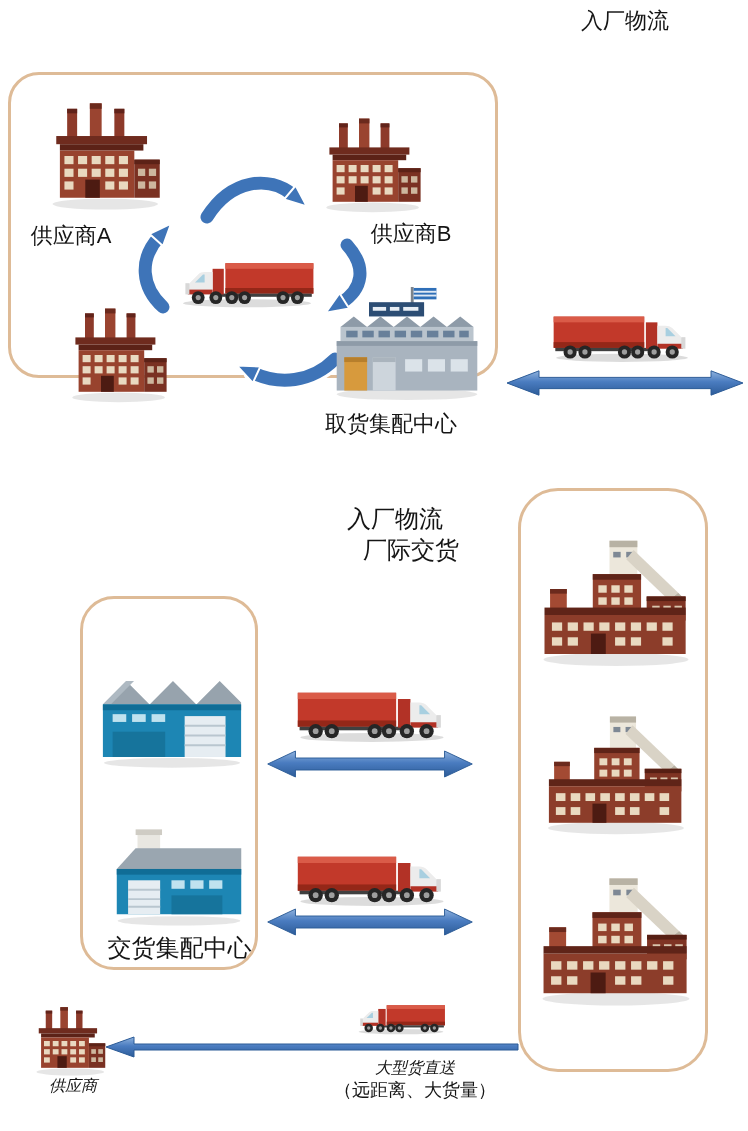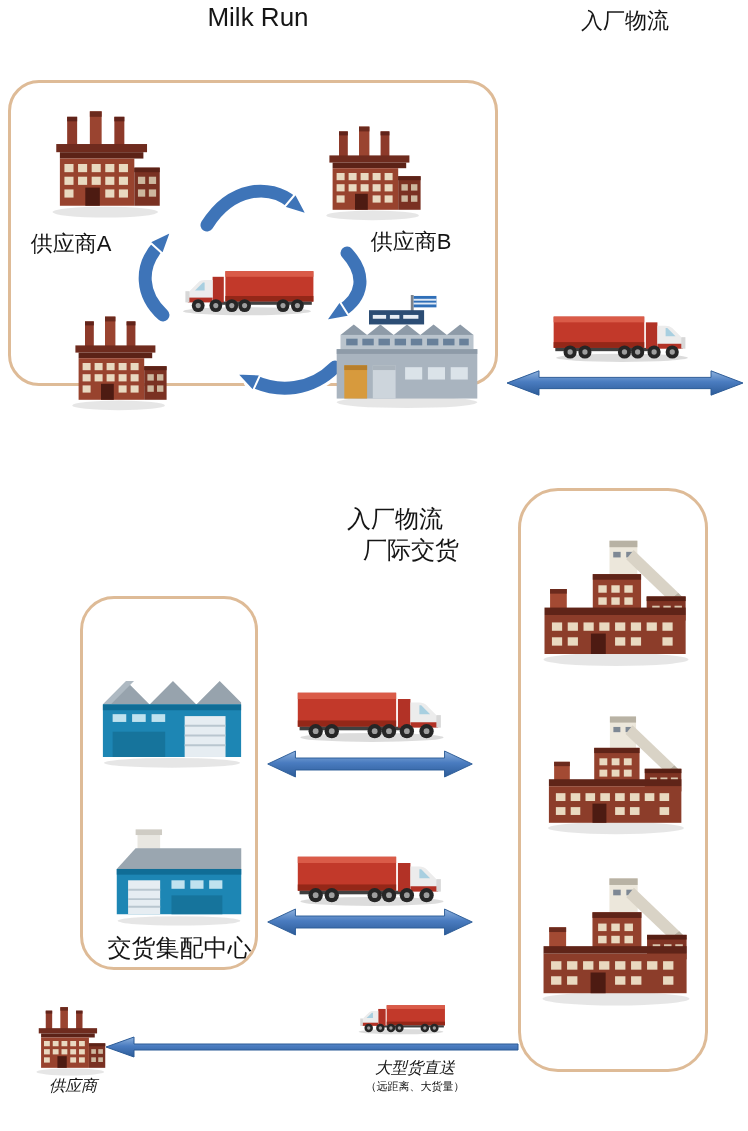--- a/index.html
+++ b/index.html
@@ -4,21 +4,21 @@
 <style>
   html,body{margin:0;padding:0;background:#fff;}
   .canvas{position:relative;width:748px;height:1131px;background:#fff;overflow:hidden;
           font-family:"Liberation Sans","DejaVu Sans",sans-serif;color:#151515;}
   .abs{position:absolute;}
   .txt{position:absolute;text-align:center;line-height:1.2;white-space:nowrap;}
   .s26{font-size:26px;}
   .s24{font-size:24px;}
   .s22{font-size:22px;}
   .s16{font-size:16px;font-style:italic;}
-  .s14{font-size:11px;}
+  .s14{font-size:18px;}
   .box{position:absolute;border:3px solid #debb97;background:#fff;box-sizing:border-box;}
   .icon{position:absolute;}
   .flip{transform:scaleX(-1);}
 </style>
 </head>
 <body>
 
 <div class="canvas">
 
   <svg width="0" height="0" style="position:absolute" aria-hidden="true">
@@ -206,24 +206,23 @@
             <circle cx="40" cy="48" r="3.2"></circle>
           <circle cx="88" cy="48" r="3.2"></circle>
             <circle cx="104" cy="48" r="3.2"></circle>
           <circle cx="124" cy="48" r="3.2"></circle>
             <circle cx="146" cy="48" r="3.2"></circle>
         </g>
       </symbol>
     </defs>
   </svg>
 
-  <div class="txt s26" style="left:128px;top:2px;width:260px">Milk Run</div>
   <div class="txt s22" style="left:530px;top:8px;width:190px">入厂物流</div>
 
-  <div class="box" style="left:8px;top:80px;width:490px;height:306px;border-radius:31px">
+  <div class="box" style="left:8px;top:72px;width:490px;height:306px;border-radius:31px">
 
     <svg class="abs" style="left:0;top:0" width="490" height="364" viewBox="0 0 490 364">
       <defs>
         <marker id="ah" markerWidth="30" markerHeight="26" refX="6" refY="12" orient="auto" markerUnits="userSpaceOnUse">
           <path d="M2,3 L24,12 L2,21 Z" fill="#3e74b8" stroke="#ffffff" stroke-width="2"></path>
         </marker>
       </defs>
       <g fill="none" stroke-linecap="round">
         <path d="M196,142 C220,104 258,100 282,120" stroke="#ffffff" stroke-width="19"></path>
         <path d="M336,170 C356,192 352,214 330,228" stroke="#ffffff" stroke-width="19"></path>
@@ -247,20 +246,21 @@
       </svg>
     <svg class="icon" style="left:320px;top:212px" width="152" height="114" viewBox="0 0 160 120">
         <use href="#sym-warehouse-gray"></use>
       </svg>
     <svg class="icon flip" style="left:168px;top:184px" width="136" height="50" viewBox="0 0 170 62">
         <use href="#sym-truck"></use>
       </svg>
 
     <div class="txt s22" style="left:0px;top:148px;width:120px">供应商A</div>
     <div class="txt s22" style="left:330px;top:146px;width:140px">供应商B</div>
+    <div class="txt s22" style="left:295px;top:336px;width:170px">取货集配中心</div>
   </div>
 
   <svg class="icon" style="left:552px;top:312px" width="140" height="52" viewBox="0 0 170 62">
       <use href="#sym-truck"></use>
     </svg>
   <svg class="abs" style="left:505px;top:368px" width="240" height="30" viewBox="0 0 240 32" preserveAspectRatio="none">
     <defs>
         <linearGradient id="ga1" x1="0" y1="0" x2="0" y2="1">
       <stop offset="0" stop-color="#8fb2dd"></stop>
           <stop offset="0.45" stop-color="#4a7cc0"></stop>

